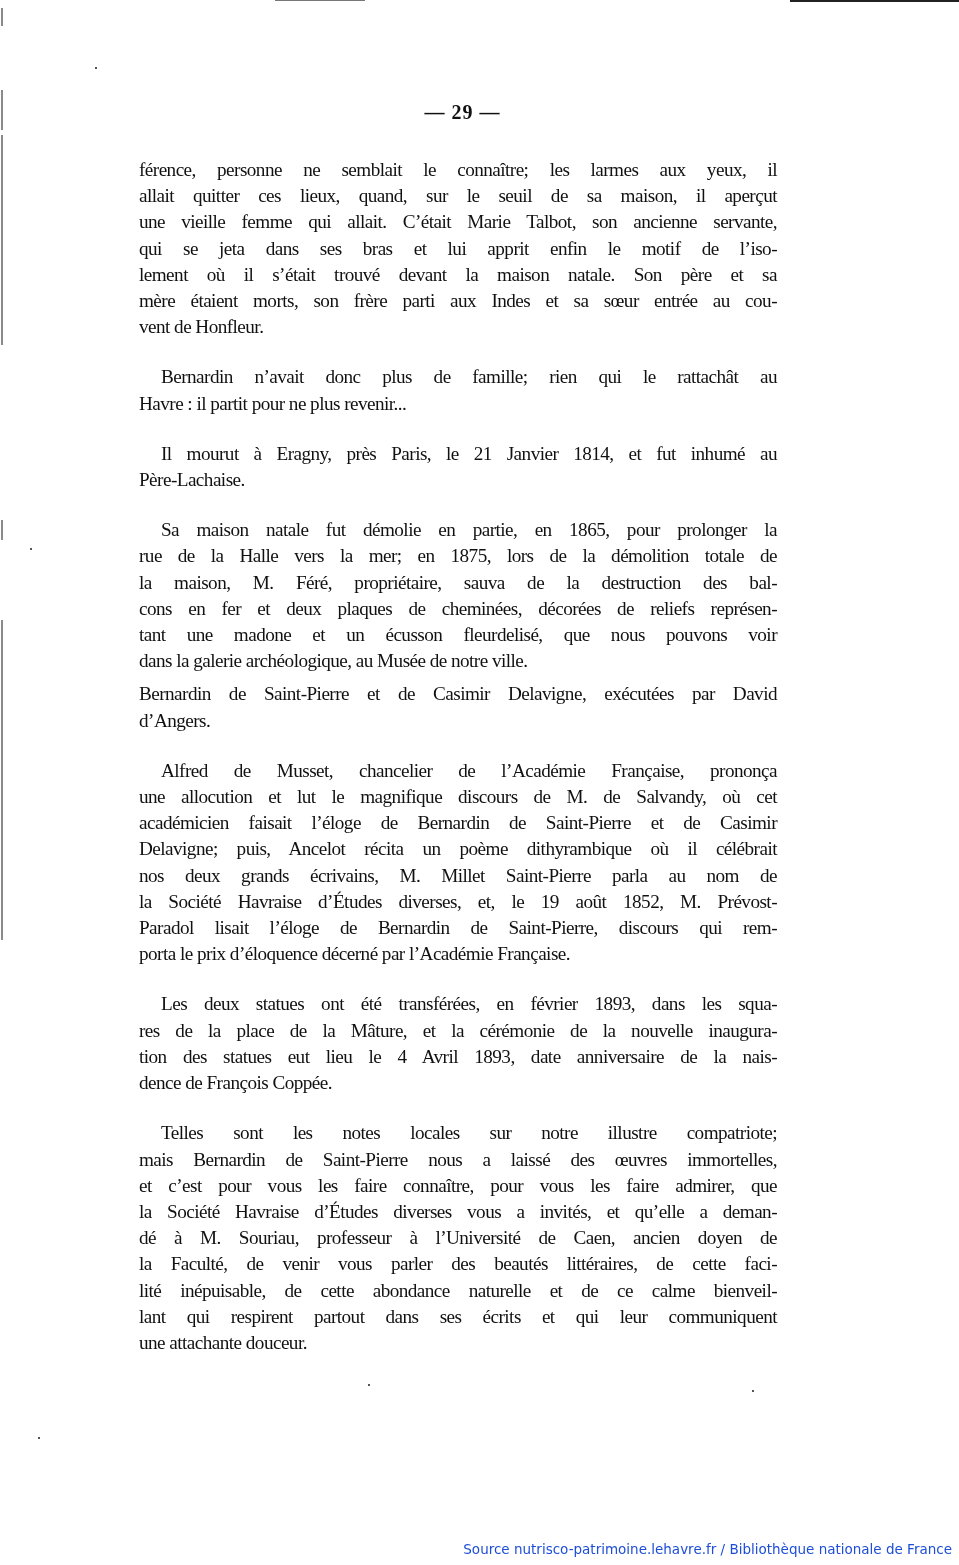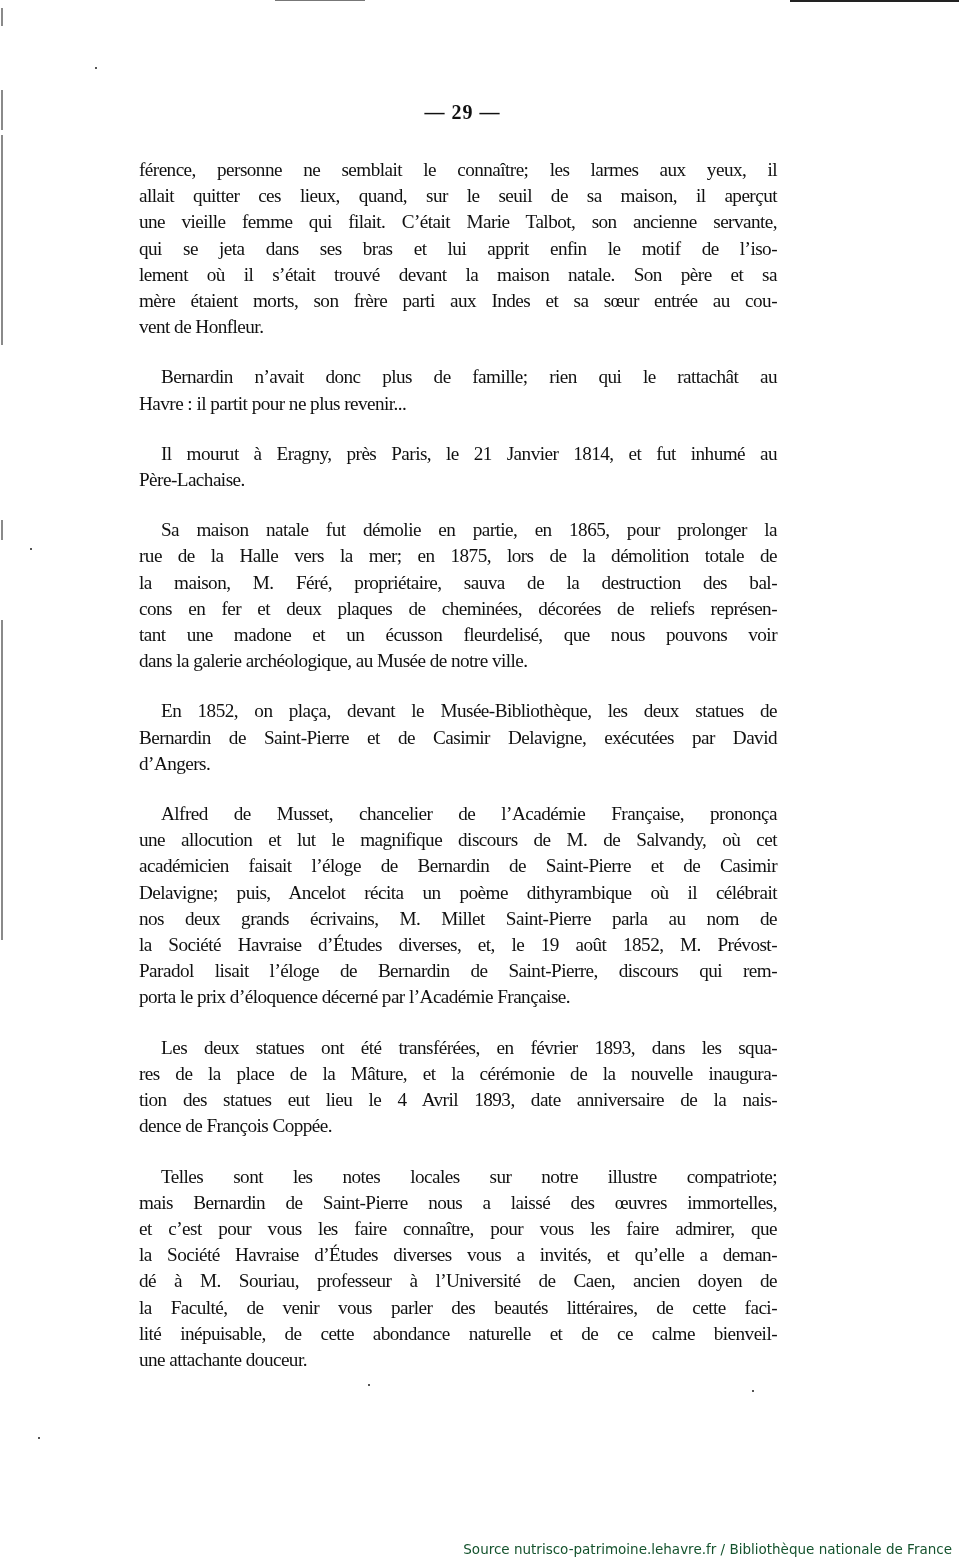--- a/index.html
+++ b/index.html
@@ -74,21 +74,21 @@
   .line.first-indent {
     padding-left: 22px;
     margin-top: 24px;
   }
   .source-credit {
     position: absolute;
     right: 7px;
     bottom: 8px;
     font-family: "DejaVu Sans", sans-serif;
     font-size: 13.5px;
-    color: #14532d;
+    color: #1d4ed8;
     white-space: nowrap;
   }
 </style>
 </head>
 <body>
 
 <div class="scan-edge-left" style="top:8px;height:18px;"></div>
 <div class="scan-edge-left" style="top:90px;height:40px;"></div>
 <div class="scan-edge-left" style="top:135px;height:210px;"></div>
 <div class="scan-edge-left" style="top:520px;height:20px;"></div>
@@ -100,21 +100,21 @@
 <div class="speck" style="left:368px;top:1384px;"></div>
 <div class="speck" style="left:752px;top:1390px;"></div>
 <div class="speck" style="left:38px;top:1437px;"></div>
 
 <div class="page-number">— 29 —</div>
 
 <div class="body-text" id="body-text">
     <div class="para">
       <span class="line">férence, personne ne semblait le connaître; les larmes aux yeux, il</span>
       <span class="line">allait quitter ces lieux, quand, sur le seuil de sa maison, il aperçut</span>
-      <span class="line">une vieille femme qui filait. C’était Marie Talbot, son ancienne servante,</span>
+      <span class="line">une vieille femme qui allait. C’était Marie Talbot, son ancienne servante,</span>
       <span class="line">qui se jeta dans ses bras et lui apprit enfin le motif de l’iso-</span>
       <span class="line">lement où il s’était trouvé devant la maison natale. Son père et sa</span>
       <span class="line">mère étaient morts, son frère parti aux Indes et sa sœur entrée au cou-</span>
       <span class="line last">vent de Honfleur.</span>
     </div>
     <div class="para">
       <span class="line first-indent">Bernardin n’avait donc plus de famille; rien qui le rattachât au</span>
       <span class="line last">Havre : il partit pour ne plus revenir...</span>
     </div>
     <div class="para">
@@ -123,21 +123,20 @@
     </div>
     <div class="para">
       <span class="line first-indent">Sa maison natale fut démolie en partie, en 1865, pour prolonger la</span>
       <span class="line">rue de la Halle vers la mer; en 1875, lors de la démolition totale de</span>
       <span class="line">la maison, M. Féré, propriétaire, sauva de la destruction des bal-</span>
       <span class="line">cons en fer et deux plaques de cheminées, décorées de reliefs représen-</span>
       <span class="line">tant une madone et un écusson fleurdelisé, que nous pouvons voir</span>
       <span class="line last">dans la galerie archéologique, au Musée de notre ville.</span>
     </div>
     <div class="para">
-      <span class="line first-indent">En 1852, on plaça, devant le Musée-Bibliothèque, les deux statues de</span>
       <span class="line">Bernardin de Saint-Pierre et de Casimir Delavigne, exécutées par David</span>
       <span class="line last">d’Angers.</span>
     </div>
     <div class="para">
       <span class="line first-indent">Alfred de Musset, chancelier de l’Académie Française, prononça</span>
       <span class="line">une allocution et lut le magnifique discours de M. de Salvandy, où cet</span>
       <span class="line">académicien faisait l’éloge de Bernardin de Saint-Pierre et de Casimir</span>
       <span class="line">Delavigne; puis, Ancelot récita un poème dithyrambique où il célébrait</span>
       <span class="line">nos deux grands écrivains, M. Millet Saint-Pierre parla au nom de</span>
       <span class="line">la Société Havraise d’Études diverses, et, le 19 août 1852, M. Prévost-</span>
@@ -151,17 +150,18 @@
       <span class="line last">dence de François Coppée.</span>
     </div>
     <div class="para">
       <span class="line first-indent">Telles sont les notes locales sur notre illustre compatriote;</span>
       <span class="line">mais Bernardin de Saint-Pierre nous a laissé des œuvres immortelles,</span>
       <span class="line">et c’est pour vous les faire connaître, pour vous les faire admirer, que</span>
       <span class="line">la Société Havraise d’Études diverses vous a invités, et qu’elle a deman-</span>
       <span class="line">dé à M. Souriau, professeur à l’Université de Caen, ancien doyen de</span>
       <span class="line">la Faculté, de venir vous parler des beautés littéraires, de cette faci-</span>
       <span class="line">lité inépuisable, de cette abondance naturelle et de ce calme bienveil-</span>
+      <span class="line">lant qui respirent partout dans ses écrits et qui leur communiquent</span>
       <span class="line last">une attachante douceur.</span>
     </div>
   </div>
 
 <div class="source-credit">Source nutrisco-patrimoine.lehavre.fr / Bibliothèque nationale de France</div>
 
 </body></html>

